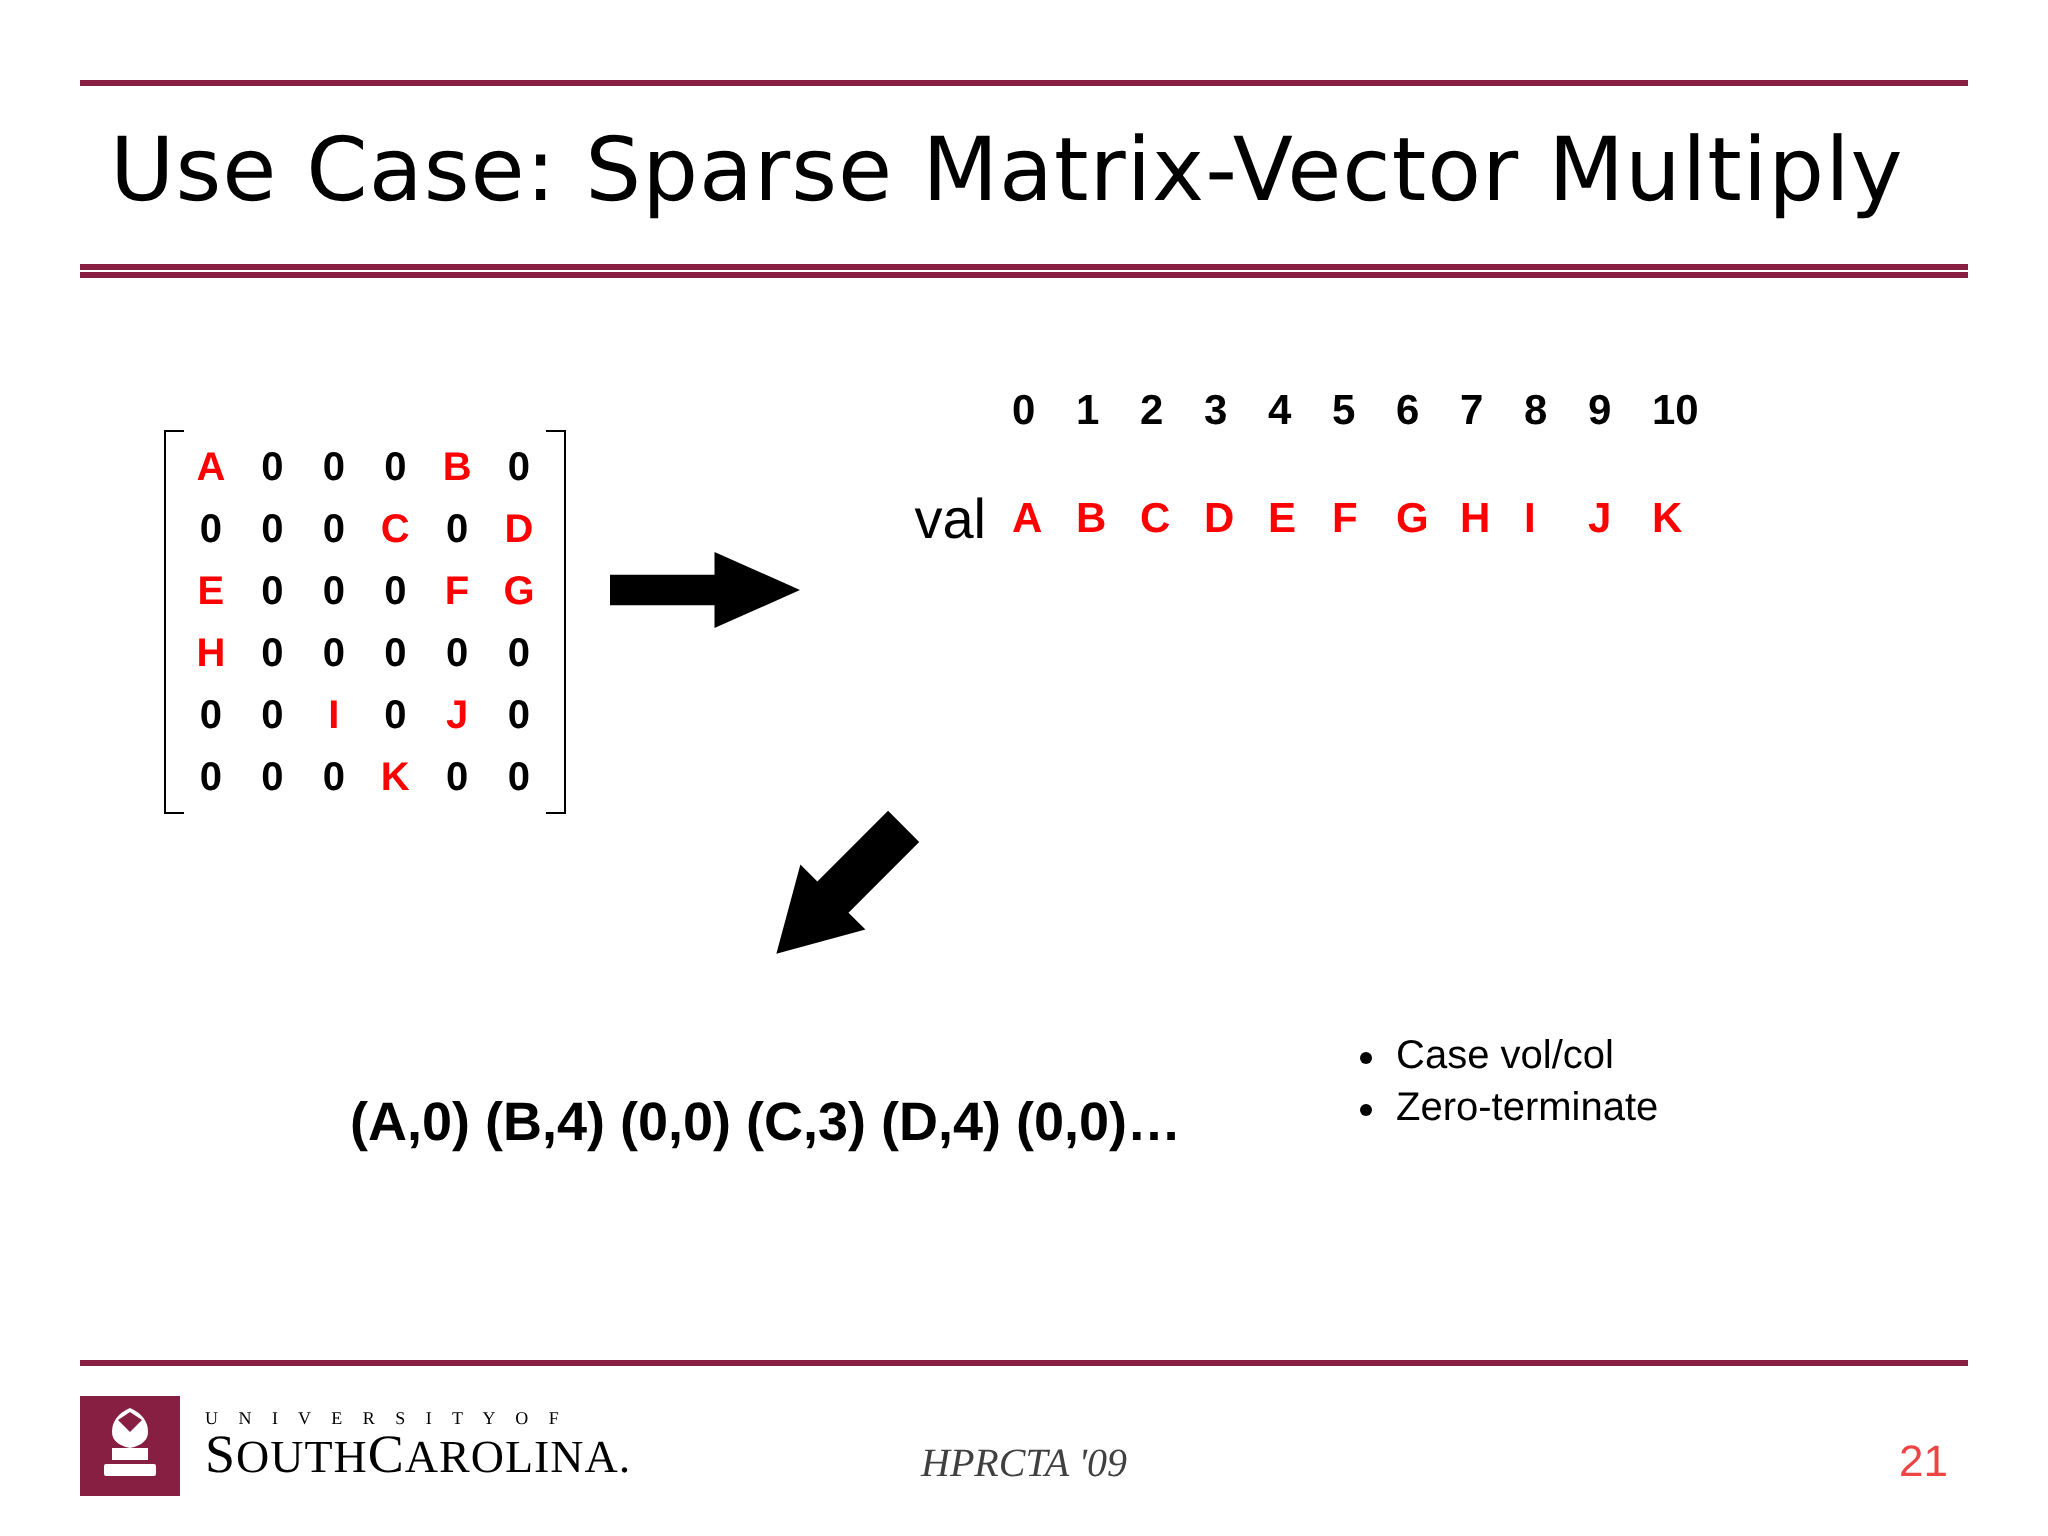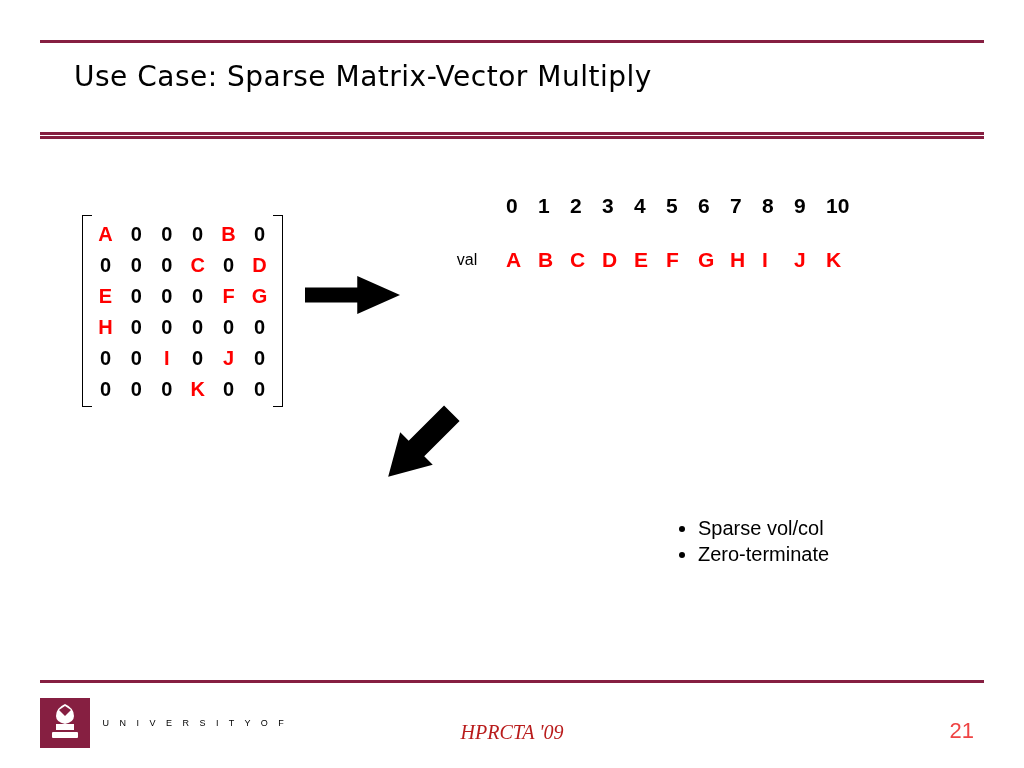--- a/index.html
+++ b/index.html
@@ -25,25 +25,24 @@
     border-top: 3px solid #861F41;
   }
   .rule.r1 { top: 40px; }
   .rule.r2 { top: 132px; }
   .rule.r3 { top: 136px; }
   .rule.r4 { top: 680px; }
   .title {
     position: absolute;
     top: 60px;
     left: 55px;
-    font-size: 28px;
+    font-size: 44px;
     font-family: Verdana, "DejaVu Sans", sans-serif;
     color: #000;
     letter-spacing: 0.5px;
-    margin-left: 19px;
   }
   
   .matrix {
     position: absolute;
     top: 218px;
     left: 90px;
     width: 185px;
   }
   .matrix .bracket-l, .matrix .bracket-r {
     position: absolute;
@@ -72,21 +71,21 @@
   }
   .csr table { border-collapse: collapse; }
   .csr td {
     min-width: 30px;
     height: 40px;
     text-align: left;
     font: 700 21px/21px Arial, sans-serif;
     vertical-align: middle;
   }
   .csr td.hdr { color: #000; }
-  .csr td.lbl { color: #000; font-weight: 400; padding-right: 12px; text-align: center; min-width: 52px; font-size: 16px; }
+  .csr td.lbl { color: #000; font-weight: 400; padding-right: 12px; text-align: right; min-width: 52px; font-size: 28px; }
   .csr td.red { color: #f00; }
   .csr .gap-row td { height: 10px; }
   
   .tuples {
     position: absolute;
     top: 545px;
     left: 175px;
     font: 700 27px/32px Arial, sans-serif;
     color: #000;
   }
@@ -112,21 +111,21 @@
     width: 340px;
     height: 50px;
   }
   .footer-conf {
     position: absolute;
     bottom: 26px;
     left: 0;
     width: 1024px;
     text-align: center;
     font: italic 400 20px/20px "Times New Roman", serif;
-    color: #b91c1c;
+    color: #404040;
   }
   .footer-page {
     position: absolute;
     right: 50px;
     bottom: 26px;
     font: 400 22px/22px Arial, sans-serif;
     color: #ef4444;
   }
   
   .logo-mark {
@@ -134,21 +133,21 @@
     width: 50px; height: 50px;
     background: #861F41;
     vertical-align: middle;
     position: relative;
   }
   .logo-mark svg { position: absolute; inset: 4px; }
   .logo-text {
     display: inline-block;
     vertical-align: middle;
     margin-left: 8px;
-    font-family: Liberation Sans, sans-serif;
+    font-family: Liberation Serif, serif;
   }
   .logo-text .l1 {
     font-size: 9px;
     letter-spacing: 4px;
     color: #000;
   }
   .logo-text .l2 {
     font-size: 23px;
     color: #000;
     letter-spacing: 0.5px;
@@ -271,38 +270,42 @@
         </tbody>
       </table>
   </div>
 
   <svg class="arrow" style="top:400px; left:375px; width:90px; height:90px;" viewBox="0 0 90 90">
     <g transform="rotate(135 45 45)">
       <polygon points="0,34 50,34 50,22 90,45 50,68 50,56 0,56"></polygon>
     </g>
   </svg>
 
+  <div class="tuples">(A,0) (B,4) (0,0) (C,3) (D,4) (0,0)…</div>
 
   <ul class="bullets">
-    <li>Sparse vol/col</li>
+    <li>Case vol/col</li>
     <li>Zero-terminate</li>
   </ul>
 
   <div class="rule r4"></div>
 
   <div class="footer-logo">
     <span class="logo-mark">
       <svg viewBox="0 0 42 42">
         <g fill="#fff">
           <rect x="8" y="30" width="26" height="6" rx="1"></rect>
           <rect x="12" y="22" width="18" height="6"></rect>
           <path d="M21 2 Q30 6 30 14 Q30 20 21 22 Q12 20 12 14 Q12 6 21 2 Z"></path>
           <path d="M15 8 L21 4 L27 8 L21 14 Z" fill="#861F41"></path>
         </g>
       </svg>
     </span>
     <span class="logo-text">
       <div class="l1">U N I V E R S I T Y  O F</div>
+      <div class="l2">
+        <span class="big">S</span><span>OUTH</span><span class="big">C</span><span>AROLINA</span><span>.</span>
+      </div>
     </span>
   </div>
   <div class="footer-conf">HPRCTA '09</div>
   <div class="footer-page">21</div>
 </div>
 
 </body></html>

